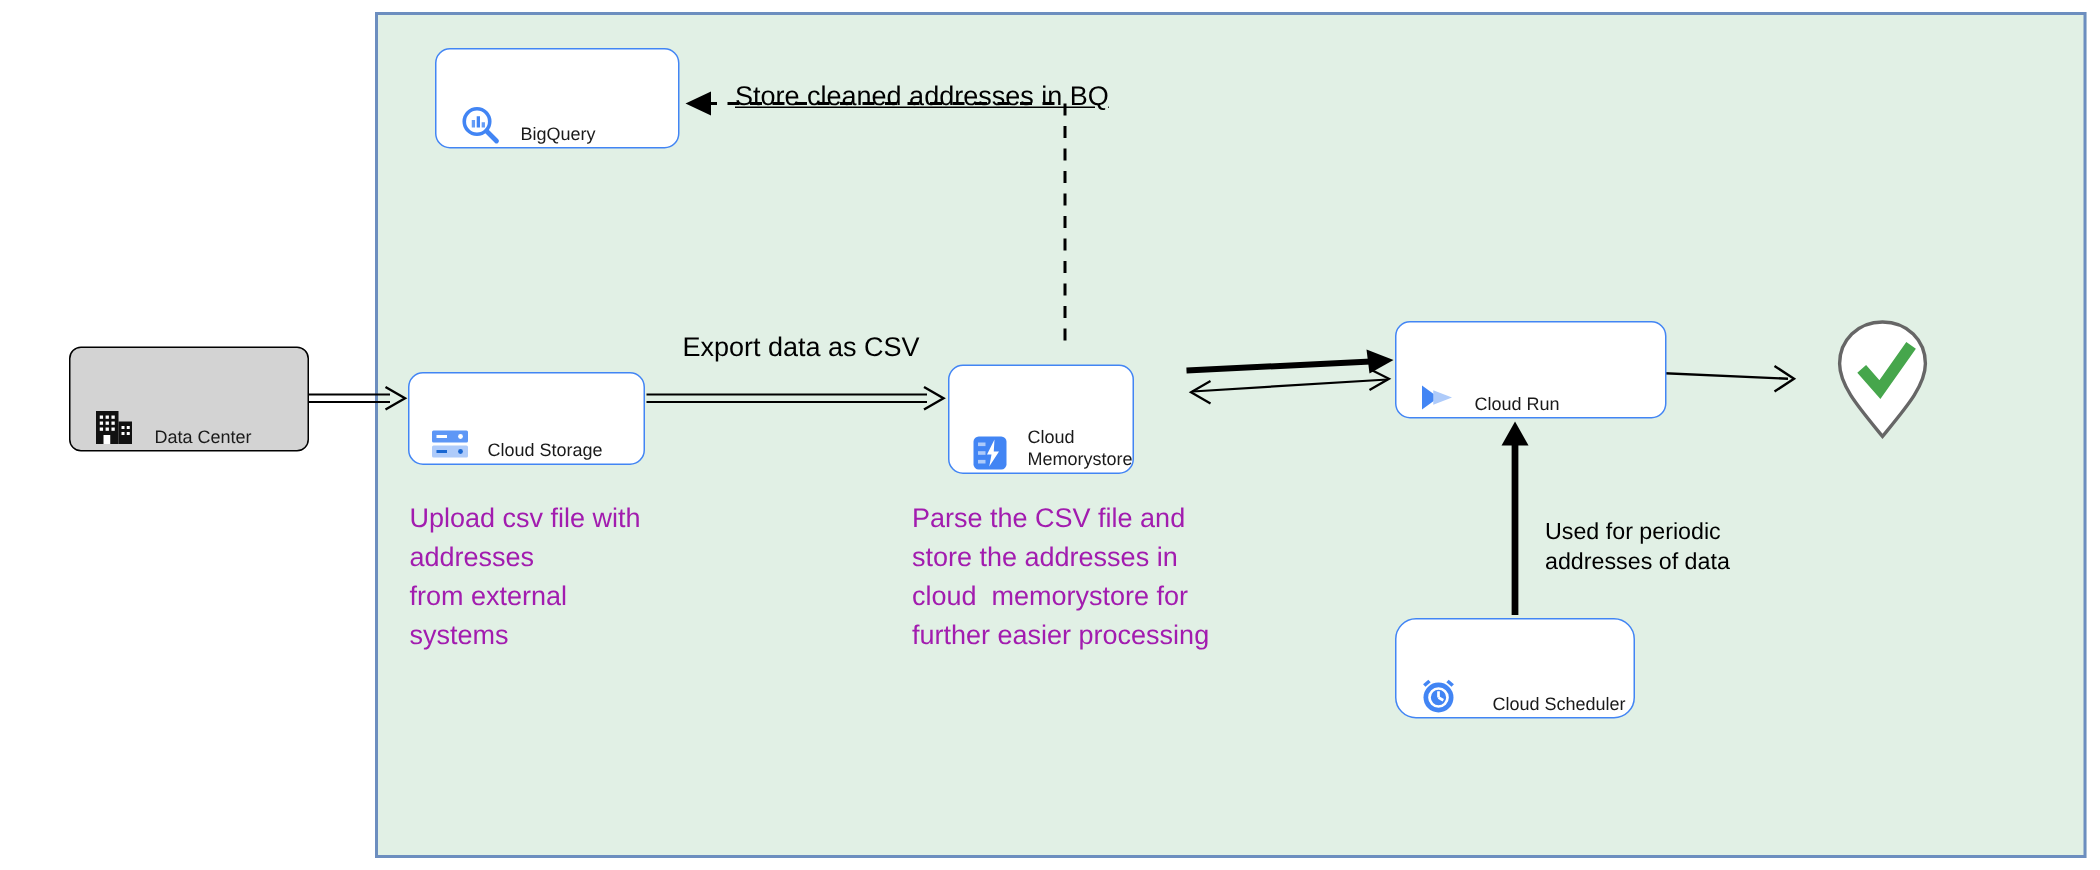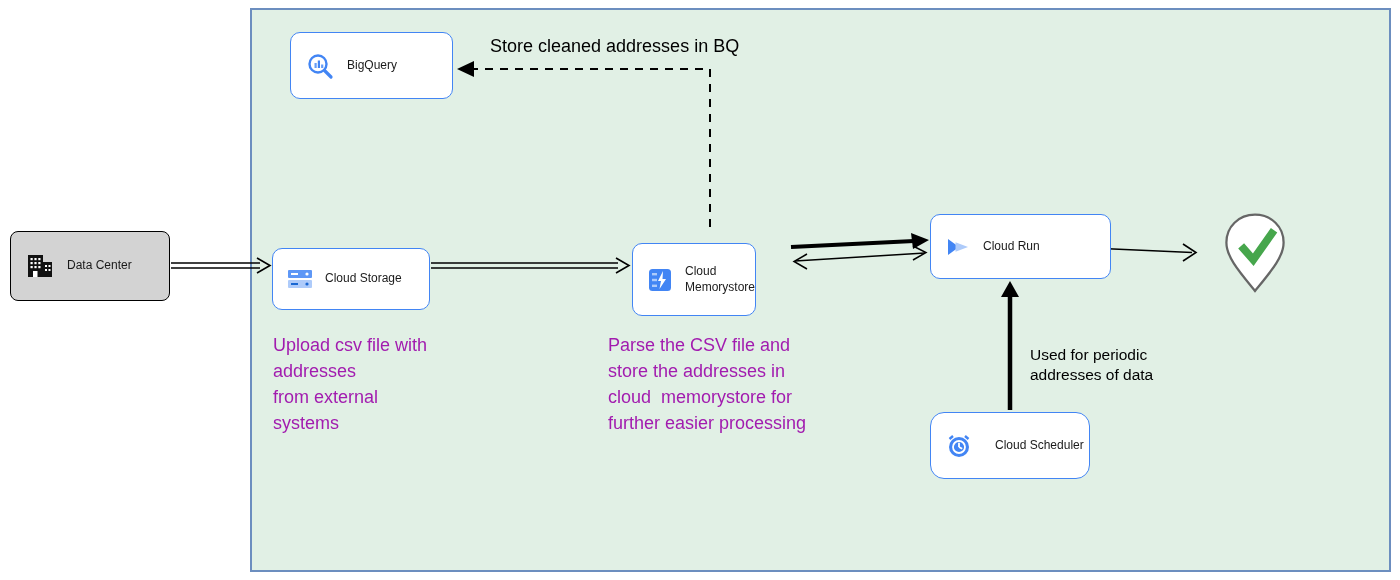--- a/index.html
+++ b/index.html
@@ -22,33 +22,34 @@
     border: 2px solid var(--container-border, #6c8ebf);
   }
   .edges {
     position: absolute;
     left: 0; top: 0;
     pointer-events: none;
   }
   .node {
     position: absolute;
     display: flex;
-    align-items: center;
+    align-items: flex-end;
     gap: 12px;
     padding-left: 14px;
   }
   .gcp-node {
     background: #ffffff;
     border: 1.6px solid var(--node-border, #4285f4);
     border-radius: 10px;
   }
   .dc-node {
     background: var(--datacenter-fill, #d3d3d3);
     border: 1.6px solid #000000;
     border-radius: 8px;
+    margin-left: 36px;
   }
   .node-label {
     font-size: 12px;
     color: #1a1a1a;
     white-space: pre-line;
     line-height: 1.3;
   }
   .edge-label {
     position: absolute;
     font-size: 18px;
@@ -216,22 +217,23 @@
 
   <div class="pin">
     <span class="icon">
       <svg width="78" height="100" viewBox="0 0 90 112">
         <path d="M45 6 C26 6 12 20 12 38 C12 55 27 72 45 94 C63 72 78 55 78 38 C78 20 64 6 45 6 Z" fill="#ffffff" stroke="#666666" stroke-width="2.6"></path>
         <path d="M29 42 L43 58 L67 24" fill="none" stroke="#46a64c" stroke-width="9"></path>
       </svg>
     </span>
   </div>
 
-  <div class="edge-label" style="left:490px; top:36px;">Store cleaned addresses in BQ</div>
-
+  <div class="edge-label" style="left:490px; top:54px;text-decoration:underline;">Store cleaned addresses in BQ</div>
+
+  <div class="edge-label" style="left:455px; top:221px;">Export data as CSV</div>
 
   <div class="edge-label small-label" style="left:1030px; top:345px;">Used for periodic
 addresses of data</div>
 
   <div class="annotation" style="left:273px; top:332px;">Upload csv file with
 addresses
 from external
 systems</div>
 
   <div class="annotation" style="left:608px; top:332px;">Parse the CSV file and

